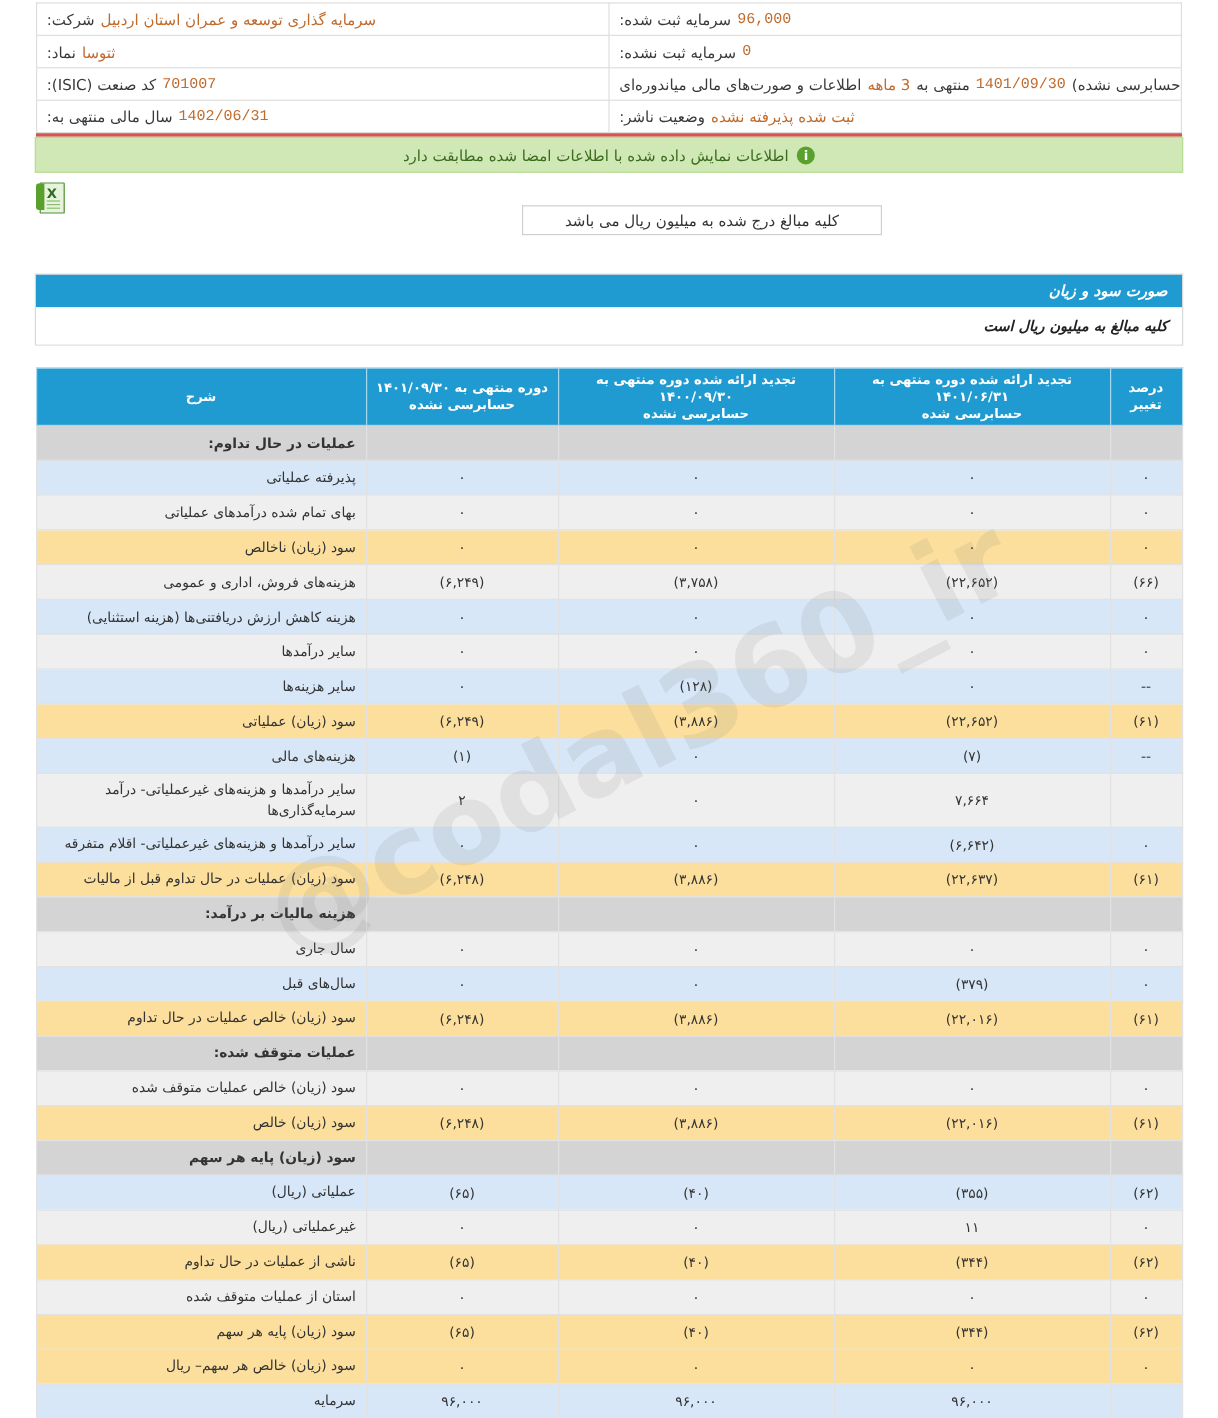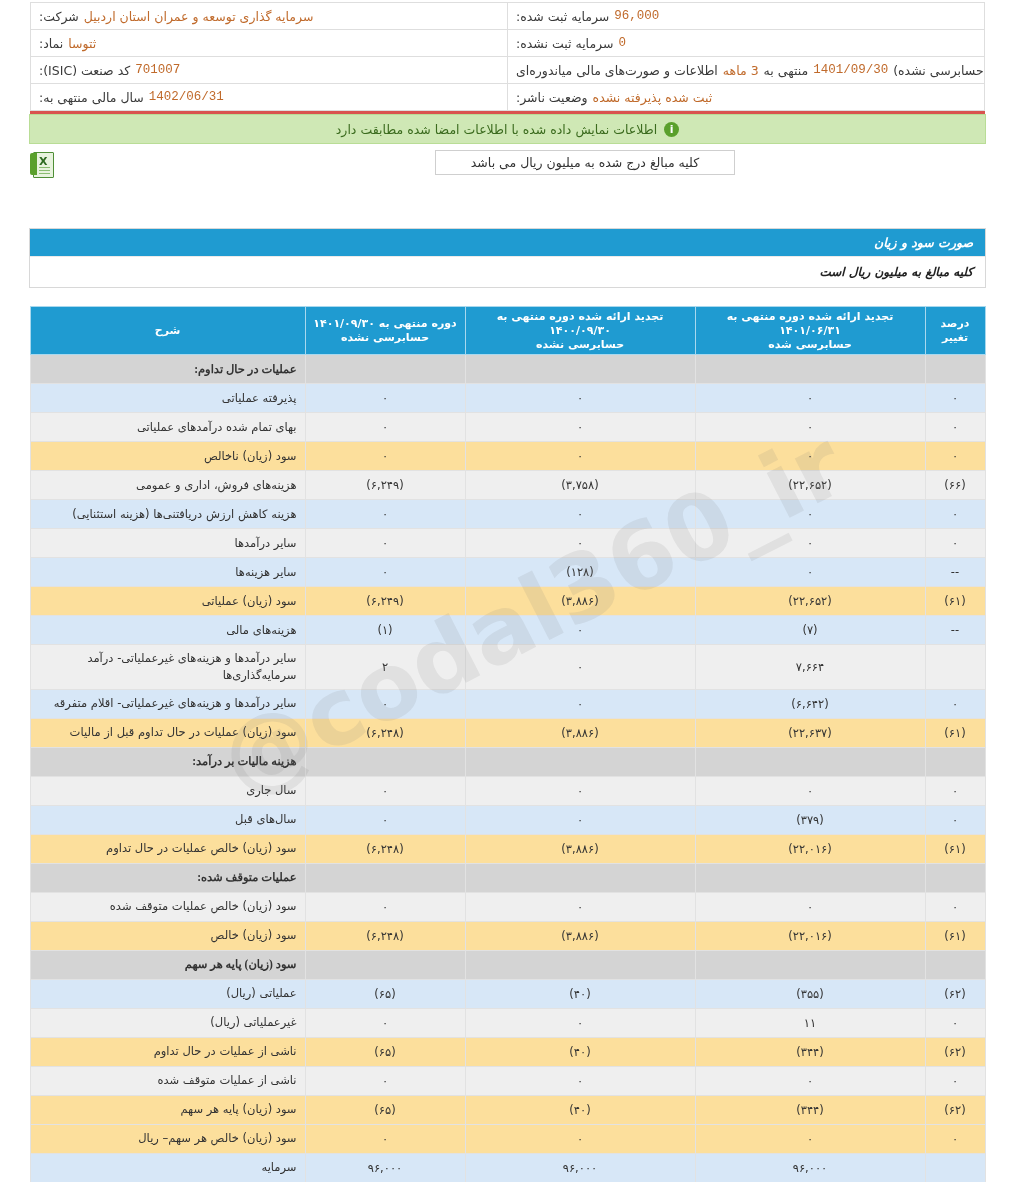--- a/index.html
+++ b/index.html
@@ -107,20 +107,21 @@
   .note-box {
     border: 1px solid #cfcfcf;
     background: #fff;
     padding: 4px 9px;
     font-size: 12.5px;
     color: #333;
     min-width: 300px;
     text-align: center;
     box-sizing: border-box;
     margin-right: 250px;
+    margin-top: 21px;
   }
 
   
   .section-block {
     width: 955px;
     margin: 44px auto 0 auto;
     border: 1px solid #d8d8d8;
     font-style: italic;
   }
   .section-title {
@@ -173,21 +174,21 @@
     line-height: 1.45;
   }
   .fin-table td.val {
     text-align: center;
     color: #333;
   }
   .fin-table td.pct {
     text-align: center;
     color: #333;
   }
-  tr.r-section td { background: #d4d4d4; font-weight: bold; color: #1b1b1b; font-family: Liberation Serif, serif; }
+  tr.r-section td { background: #d4d4d4; font-weight: bold; color: #1b1b1b; }
   tr.r-blue   td { background: #d7e7f7; }
   tr.r-gray   td { background: #efefef; }
   tr.r-yellow td { background: #fcdf9c; }
   tr.r-yellow td.desc { font-weight: normal; }
   .neg { color: #e0262b; }
 
   col.c-pct  { width: 60px; }
   col.c-v1   { width: 230px; }
   col.c-v2   { width: 230px; }
   col.c-v3   { width: 160px; }
@@ -505,21 +506,21 @@
           <td class="val neg">(۳۴۴)</td>
           <td class="val neg">(۴۰)</td>
           <td class="val neg">(۶۵)</td>
           <td class="desc neg">ناشی از عملیات در حال تداوم</td>
         </tr>
         <tr class="r-gray">
           <td class="pct">۰</td>
           <td class="val">۰</td>
           <td class="val">۰</td>
           <td class="val">۰</td>
-          <td class="desc">ناشی از عملیات متوقف شده</td>
+          <td class="desc">استان از عملیات متوقف شده</td>
         </tr>
         <tr class="r-yellow">
           <td class="pct neg">(۶۲)</td>
           <td class="val neg">(۳۴۴)</td>
           <td class="val neg">(۴۰)</td>
           <td class="val neg">(۶۵)</td>
           <td class="desc neg">سود (زیان) پایه هر سهم</td>
         </tr>
         <tr class="r-yellow">
           <td class="pct">۰</td>

